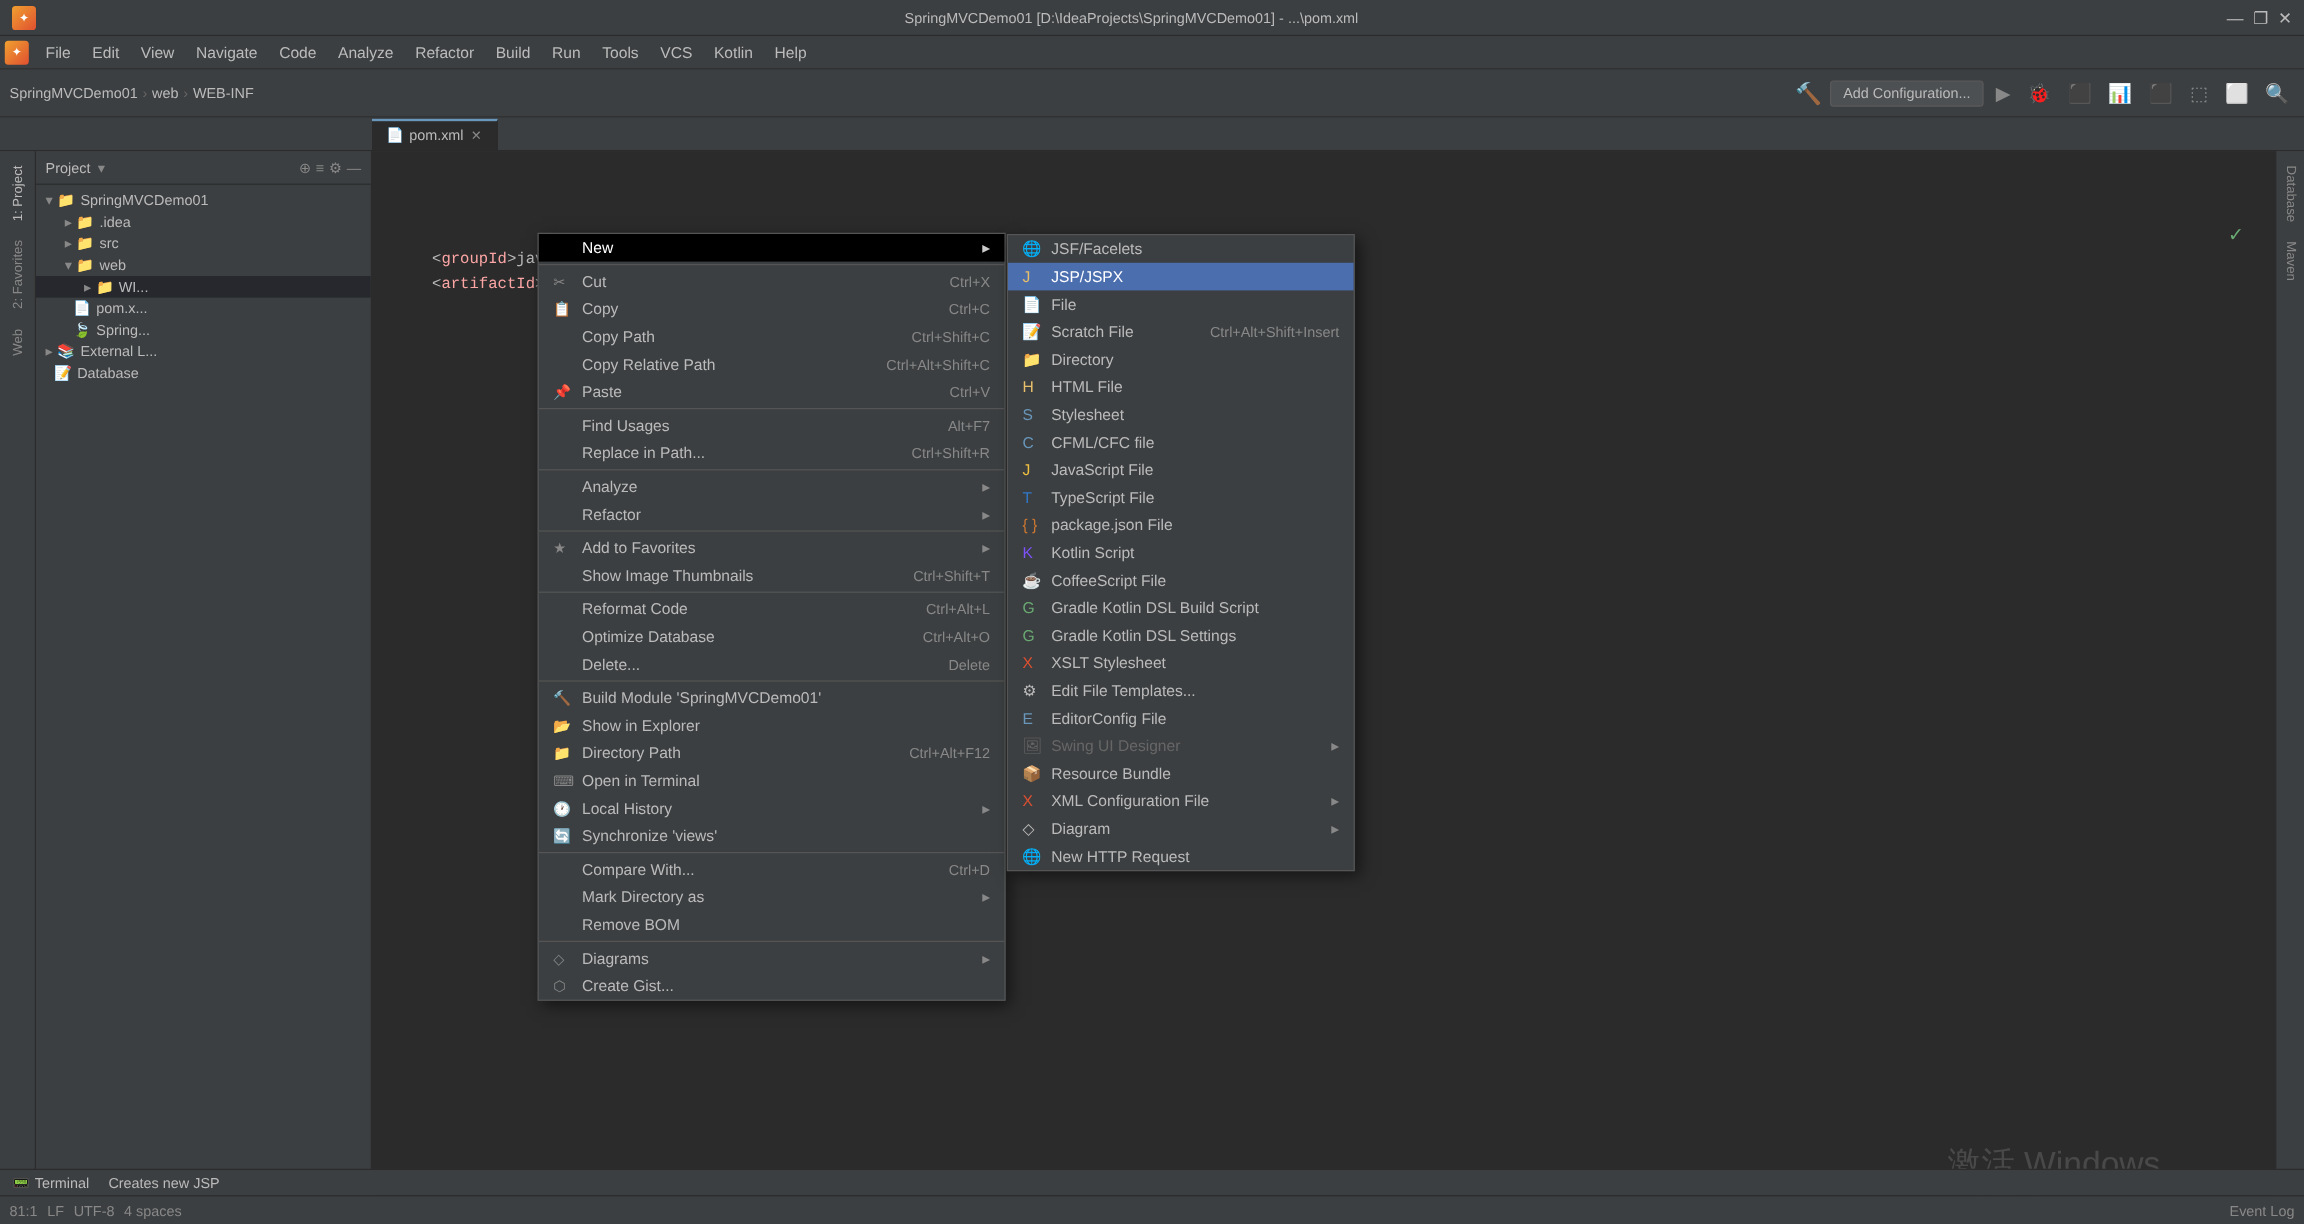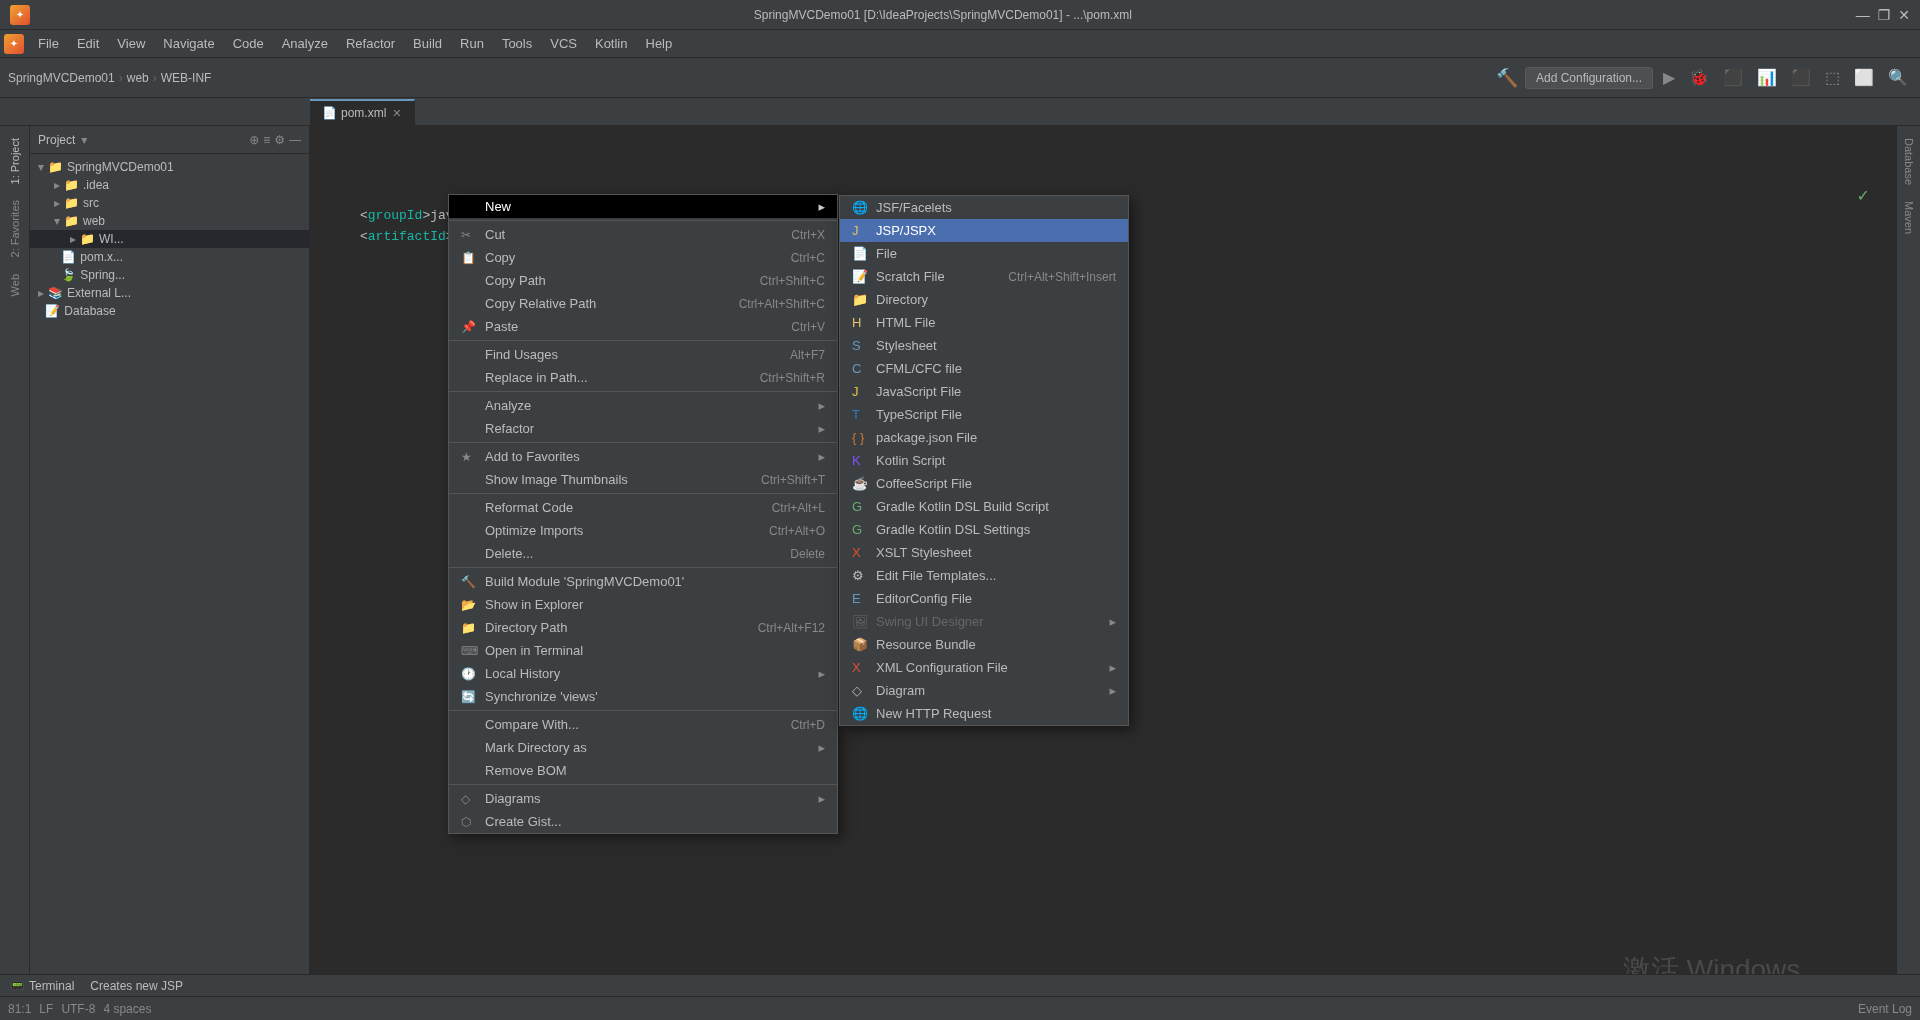--- a/index.html
+++ b/index.html
@@ -218,21 +218,21 @@
       padding: 0 8px;
     }
     .line-num {
       color: #606366;
       min-width: 30px;
       text-align: right;
       margin-right: 12px;
       font-size: 12px;
       user-select: none;
     }
-    .tag { color: #14b8a6; }
+    .tag { color: #fca5a5; }
     .txt { color: #bababa; }
 
     
     .context-menu {
       position: absolute;
       top: 68px;
       left: 138px;
       background: #3c3f41;
       border: 1px solid #555;
       box-shadow: 4px 4px 12px rgba(0,0,0,0.5);
@@ -718,21 +718,21 @@
 
       <div class="ctx-separator"></div>
 
       <div class="ctx-item">
         <span class="ctx-item-icon"></span>
         <span class="ctx-item-label">Reformat Code</span>
         <span class="ctx-item-shortcut">Ctrl+Alt+L</span>
       </div>
       <div class="ctx-item">
         <span class="ctx-item-icon"></span>
-        <span class="ctx-item-label">Optimize Imports</span>
+        <span class="ctx-item-label">Optimize Database</span>
         <span class="ctx-item-shortcut">Ctrl+Alt+O</span>
       </div>
       <div class="ctx-item">
         <span class="ctx-item-icon"></span>
         <span class="ctx-item-label">Delete...</span>
         <span class="ctx-item-shortcut">Delete</span>
       </div>
 
       <div class="ctx-separator"></div>
 

